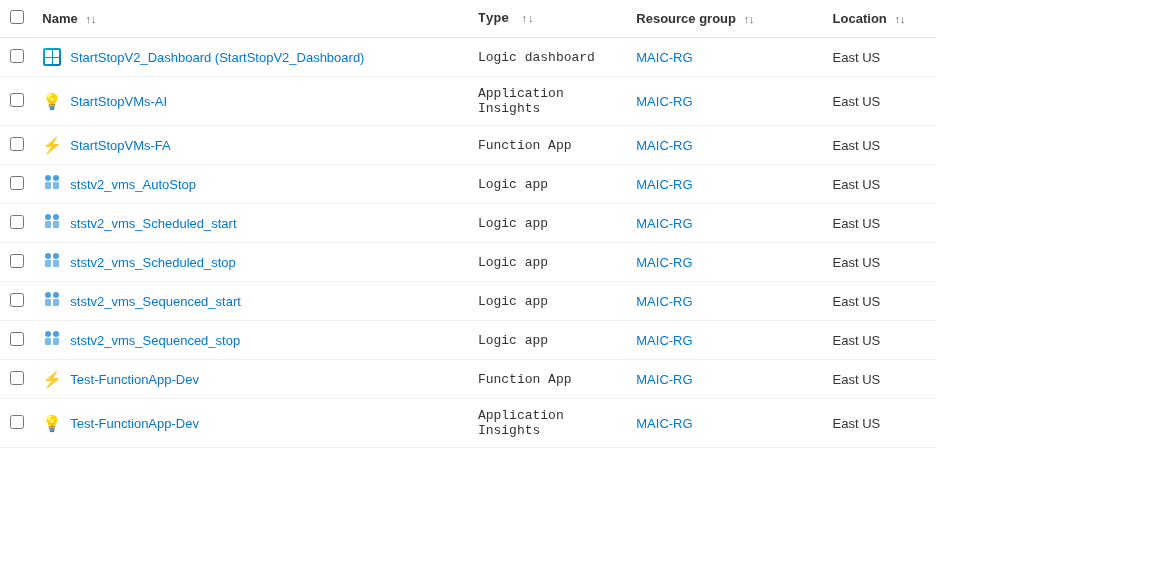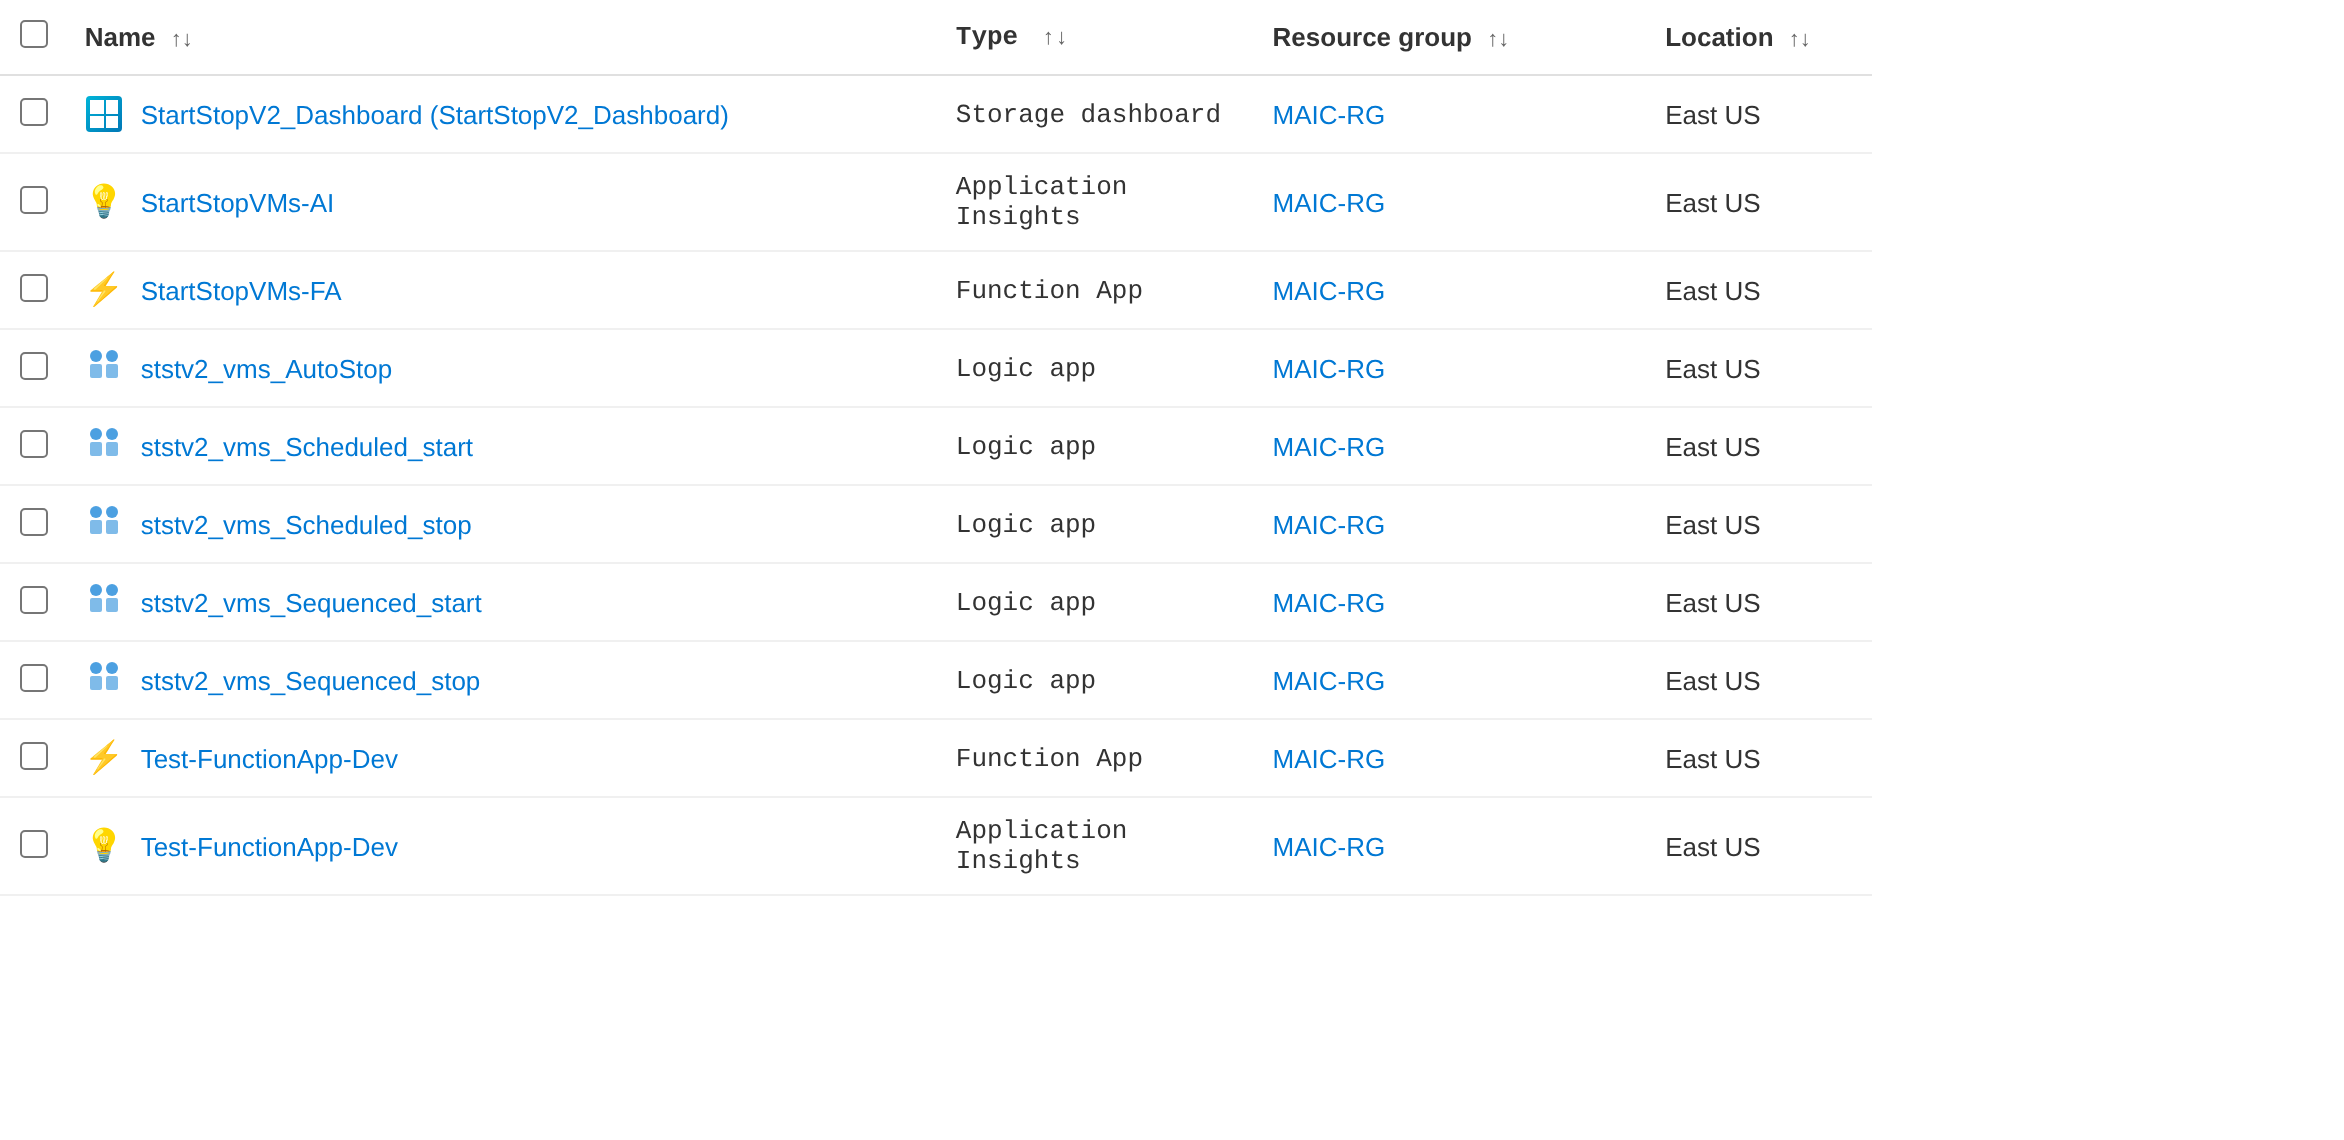--- a/index.html
+++ b/index.html
@@ -178,21 +178,21 @@
         <div class="d1"></div>
                   <div class="d2"></div>
                   <div class="d3"></div>
                   <div class="d4"></div>
       </div>
         </div>
         <a class="name-link">StartStopV2_Dashboard (StartStopV2_Dashboard)</a>
       </div>
     </td>
     <td class="col-type">
-      <span>Storage dashboard</span>
+      <span>Logic dashboard</span>
     </td>
     <td class="col-rg">
       <a class="rg-link">MAIC-RG</a>
     </td>
     <td class="col-location">
       <span>East US</span>
     </td>
   </tr>
         <tr>
     <td class="col-checkbox">

